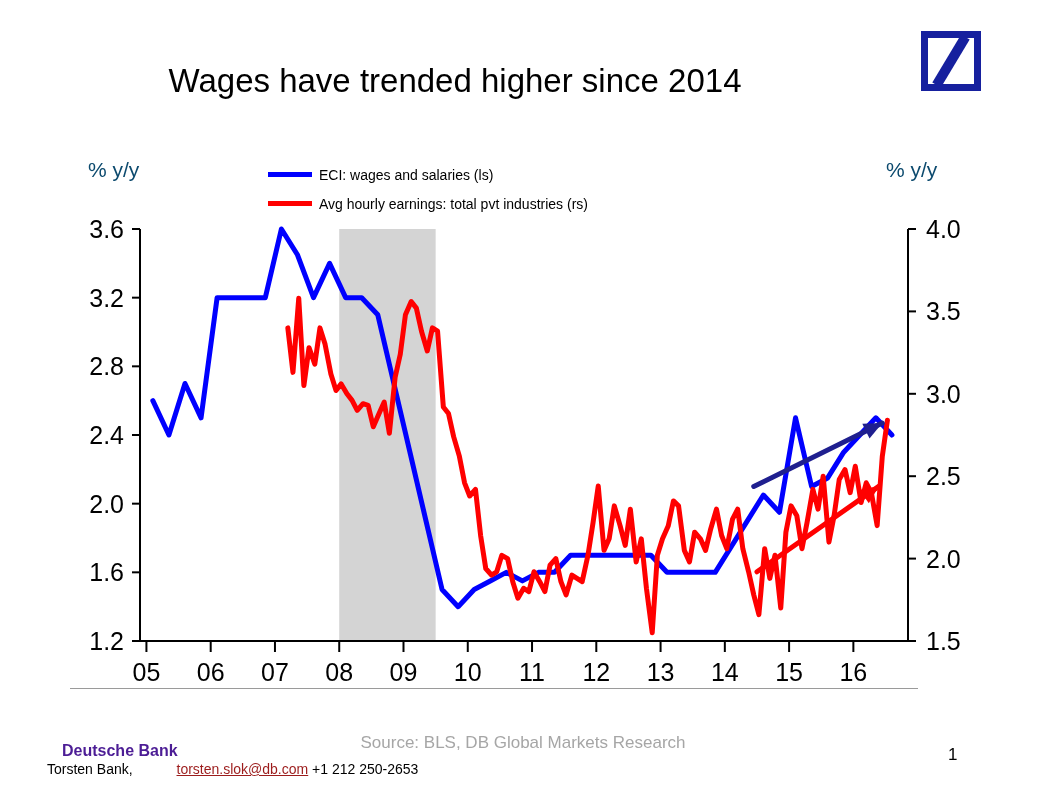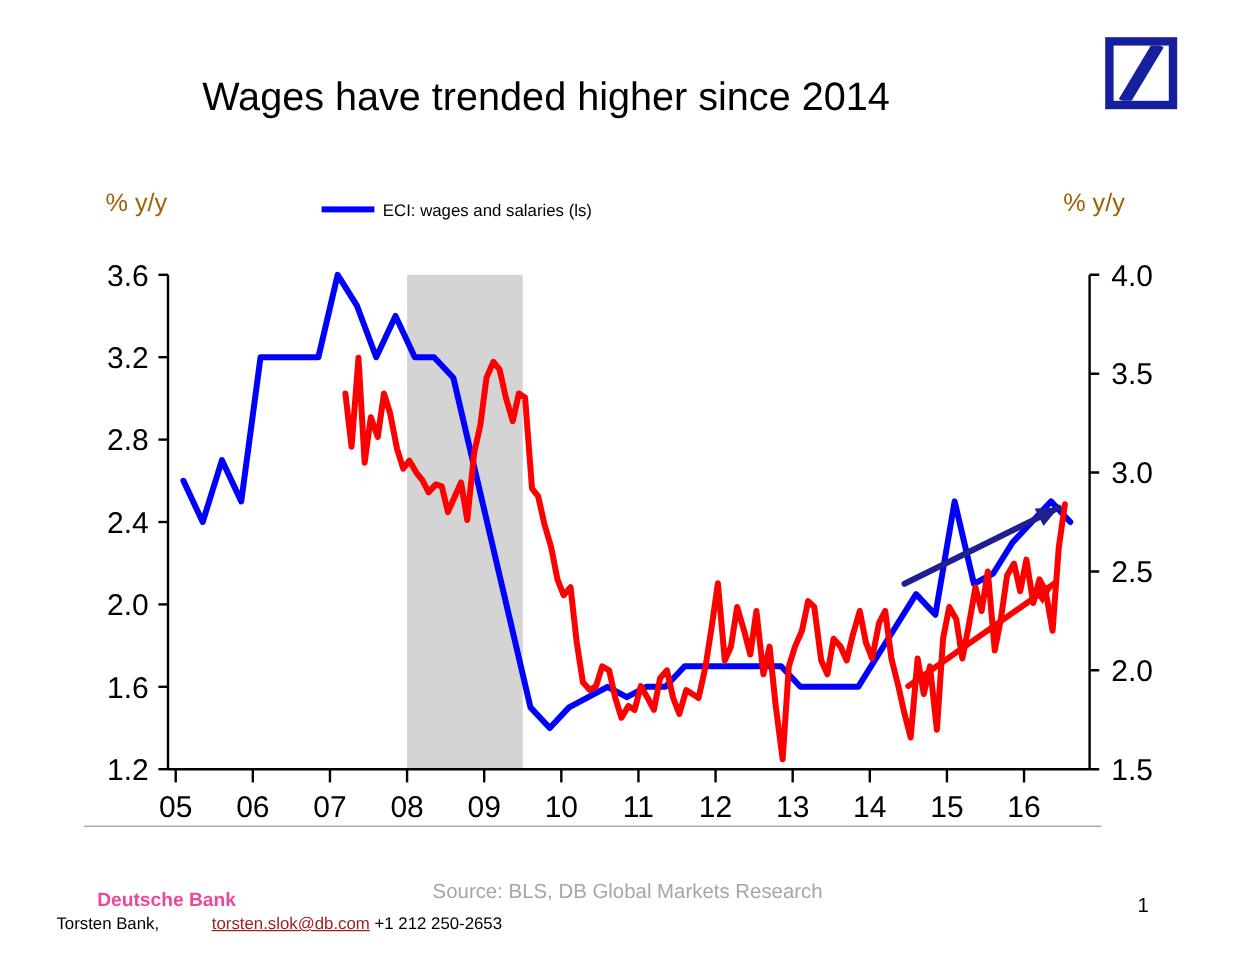--- a/index.html
+++ b/index.html
@@ -60,21 +60,21 @@
     font-size: 33px;
     color: #000000;
     letter-spacing: 0px;
     white-space: nowrap;
   }
 
   
   .axis-unit {
     position: absolute;
     font-size: 21px;
-    color: #a16207;
+    color: #0c4a6e;
   }
   #unit-left  { left: 88px;  top: 158px; }
   #unit-right { left: 886px; top: 158px; }
 
   
   #legend {
     position: absolute;
     left: 268px;
     top: 160px;
   }
@@ -132,25 +132,25 @@
     left: 0;
     top: 706px;
     width: 1046px;
     text-align: center;
     font-size: 17px;
     color: #a6a6a6;
     margin-top: 27px;
   }
   #db-name {
     position: absolute;
-    left: 81px;
+    left: 62px;
     top: 742px;
     font-size: 16px;
     font-weight: bold;
-    color: #ec4899;
+    color: #4c1d95;
   }
   #contact {
     position: absolute;
     left: 47px;
     top: 761px;
     font-size: 14px;
     color: #000000;
     white-space: nowrap;
   }
   #contact .email {
@@ -179,20 +179,24 @@
 
   <div id="title">Wages have trended higher since 2014</div>
 
   <div class="axis-unit" id="unit-left">% y/y</div>
   <div class="axis-unit" id="unit-right">% y/y</div>
 
   <div id="legend">
     <div class="legend-row">
       <div class="legend-swatch" style="background: rgb(0, 0, 255);"></div>
       <div class="legend-label">ECI: wages and salaries (ls)</div>
+    </div>
+    <div class="legend-row">
+      <div class="legend-swatch" style="background: rgb(255, 0, 0);"></div>
+      <div class="legend-label">Avg hourly earnings: total pvt industries (rs)</div>
     </div>
   </div>
 
   <div id="plot-wrap">
     <svg id="plot-svg" width="1046" height="805">
       <g id="g-shade">
           <rect x="339.23012552300975" y="229" width="96.40167364016884" height="412" fill="#d4d4d4"></rect>
         </g>
       <g id="g-ticks">
           <line x1="132" y1="641" x2="140" y2="641" stroke="#000" stroke-width="2"></line>

